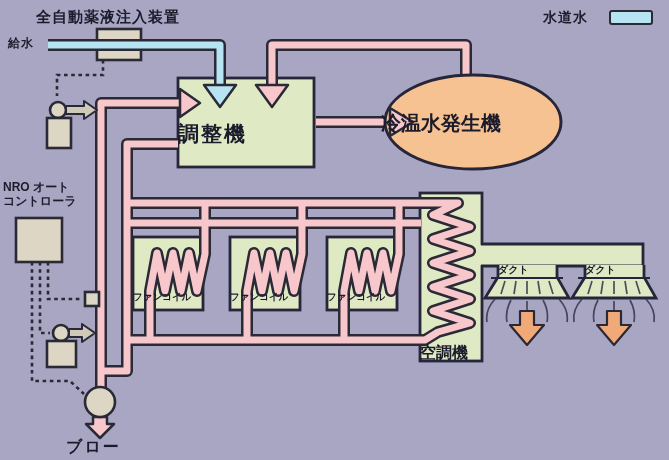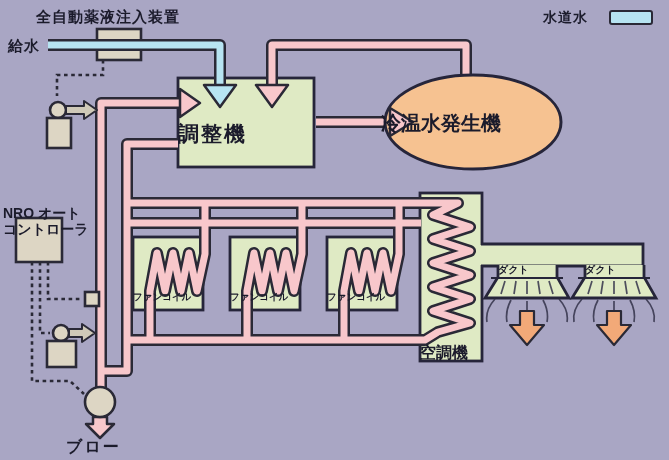--- a/index.html
+++ b/index.html
@@ -124,22 +124,22 @@
       <path class="head-pink" d="M93,417 H107 V424 H114 L100,438 L86,424 H93 Z"></path>
     </g>
 
     <rect class="beige" x="85" y="292" width="14" height="14"></rect>
     <circle class="beige" cx="100" cy="402" r="15"></circle>
     <path class="gray-arrow" d="M66,106 H84 V101 L97,110 L84,119 V114 H66 Z"></path>
     <path class="gray-arrow" d="M69,329 H82 V324 L95,333 L82,342 V337 H69 Z"></path>
   </svg>
 
   <div class="lbl" style="left:36px;top:8px;font-size:15px;letter-spacing:1px;">全自動薬液注入装置</div>
-  <div class="lbl" style="left:8px;top:37px;font-size:15px;letter-spacing:1px;">給水</div>
-  <div class="lbl" style="left:3px;top:181px;font-size:14px;margin-top:24px;">
+  <div class="lbl" style="left:8px;top:37px;font-size:12px;letter-spacing:1px;">給水</div>
+  <div class="lbl" style="left:3px;top:181px;font-size:12px;">
     <div>NRO オート</div>
     <div>コントローラ</div>
   </div>
   <div class="lbl center" style="left:178px;top:122px;width:136px;font-size:21px;letter-spacing:2px;">調整機</div>
   <div class="lbl center" style="left:381px;top:112px;width:184px;font-size:20px;">冷温水発生機</div>
   <div class="lbl center" style="left:133px;top:292px;width:70px;font-size:9.5px;">ファンコイル</div>
   <div class="lbl center" style="left:230px;top:292px;width:70px;font-size:9.5px;">ファンコイル</div>
   <div class="lbl center" style="left:327px;top:292px;width:70px;font-size:9.5px;">ファンコイル</div>
   <div class="lbl center" style="left:420px;top:344px;width:62px;font-size:16px;">空調機</div>
   <div class="lbl center" style="left:498px;top:264px;width:58px;font-size:10px;">ダクト</div>

